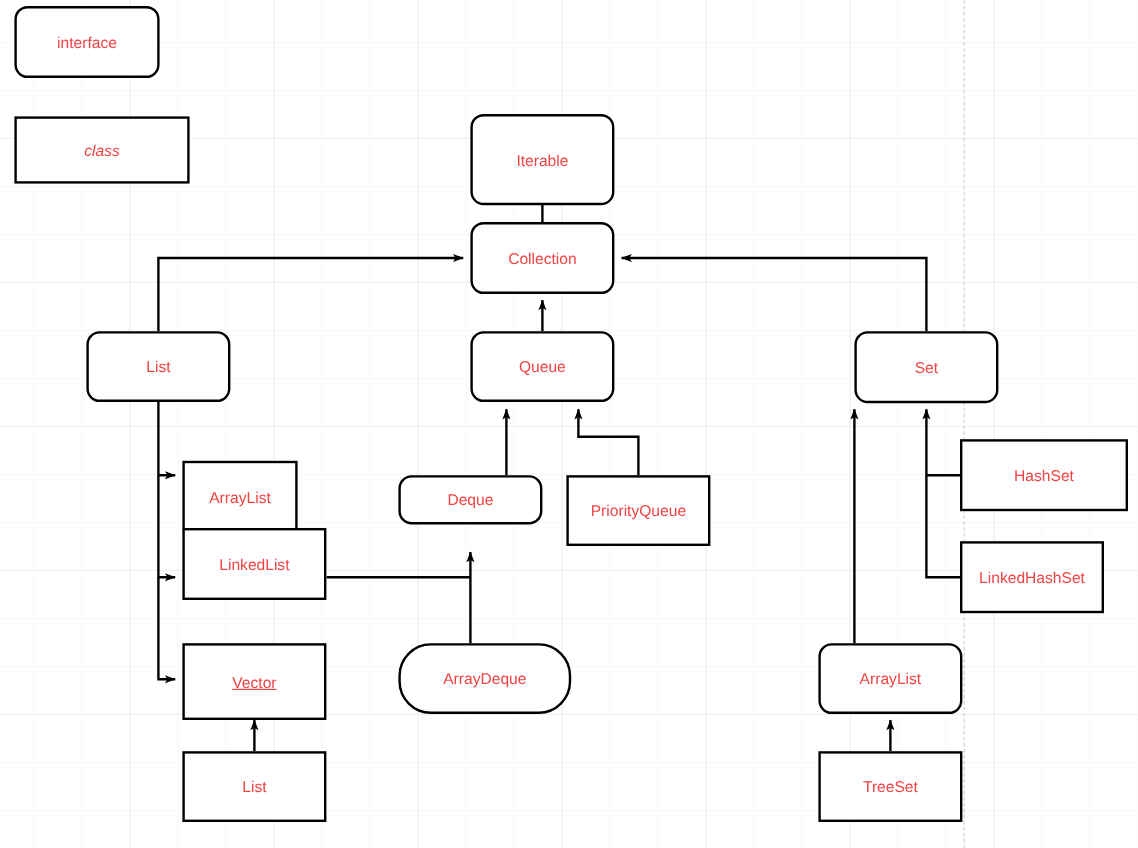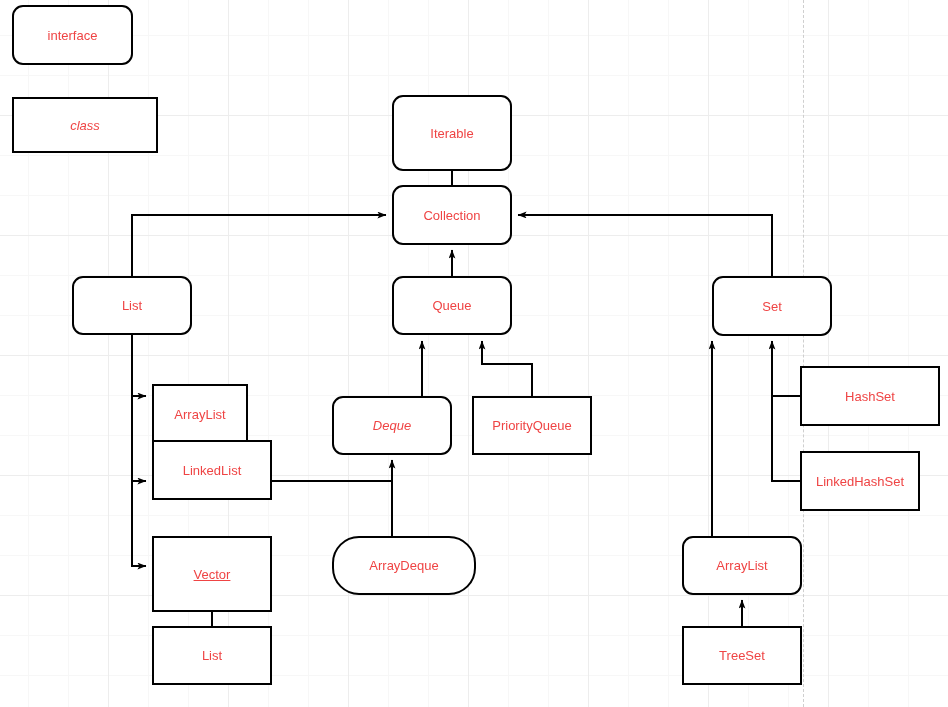--- a/index.html
+++ b/index.html
@@ -119,36 +119,36 @@
       </div>
       <div class="node iface" style="left: 392px; top: 276px; width: 120px; height: 59px;">
         <span class="node-label">Queue</span>
       </div>
       <div class="node iface" style="left: 712px; top: 276px; width: 120px; height: 60px;">
         <span class="node-label">Set</span>
       </div>
       <div class="node cls" style="left: 152px; top: 384px; width: 96px; height: 60px;">
         <span class="node-label">ArrayList</span>
       </div>
-      <div class="node iface" style="left: 332px; top: 396px; width: 120px; height: 59px; font-style: italic;">
+      <div class="node iface" style="left: 332px; top: 396px; width: 120px; height: 41px;">
         <span class="node-label">Deque</span>
       </div>
       <div class="node cls" style="left: 472px; top: 396px; width: 120px; height: 59px;">
         <span class="node-label">PriorityQueue</span>
       </div>
       <div class="node cls" style="left: 800px; top: 366px; width: 140px; height: 60px;">
         <span class="node-label">HashSet</span>
       </div>
       <div class="node cls" style="left: 152px; top: 440px; width: 120px; height: 60px;">
         <span class="node-label">LinkedList</span>
       </div>
       <div class="node cls" style="left: 800px; top: 451px; width: 120px; height: 60px;">
         <span class="node-label">LinkedHashSet</span>
       </div>
-      <div class="node cls" style="left: 152px; top: 536px; width: 120px; height: 76px; text-decoration: underline;">
+      <div class="node cls" style="left: 152px; top: 536px; width: 120px; height: 64px; text-decoration: underline;">
         <span class="node-label">Vector</span>
       </div>
       <div class="node cls" style="left: 332px; top: 536px; width: 144px; height: 59px; border-radius: 27px;">
         <span class="node-label">ArrayDeque</span>
       </div>
       <div class="node iface" style="left: 682px; top: 536px; width: 120px; height: 59px;">
         <span class="node-label">ArrayList</span>
       </div>
       <div class="node cls" style="left: 152px; top: 626px; width: 120px; height: 59px;">
         <span class="node-label">List</span>

